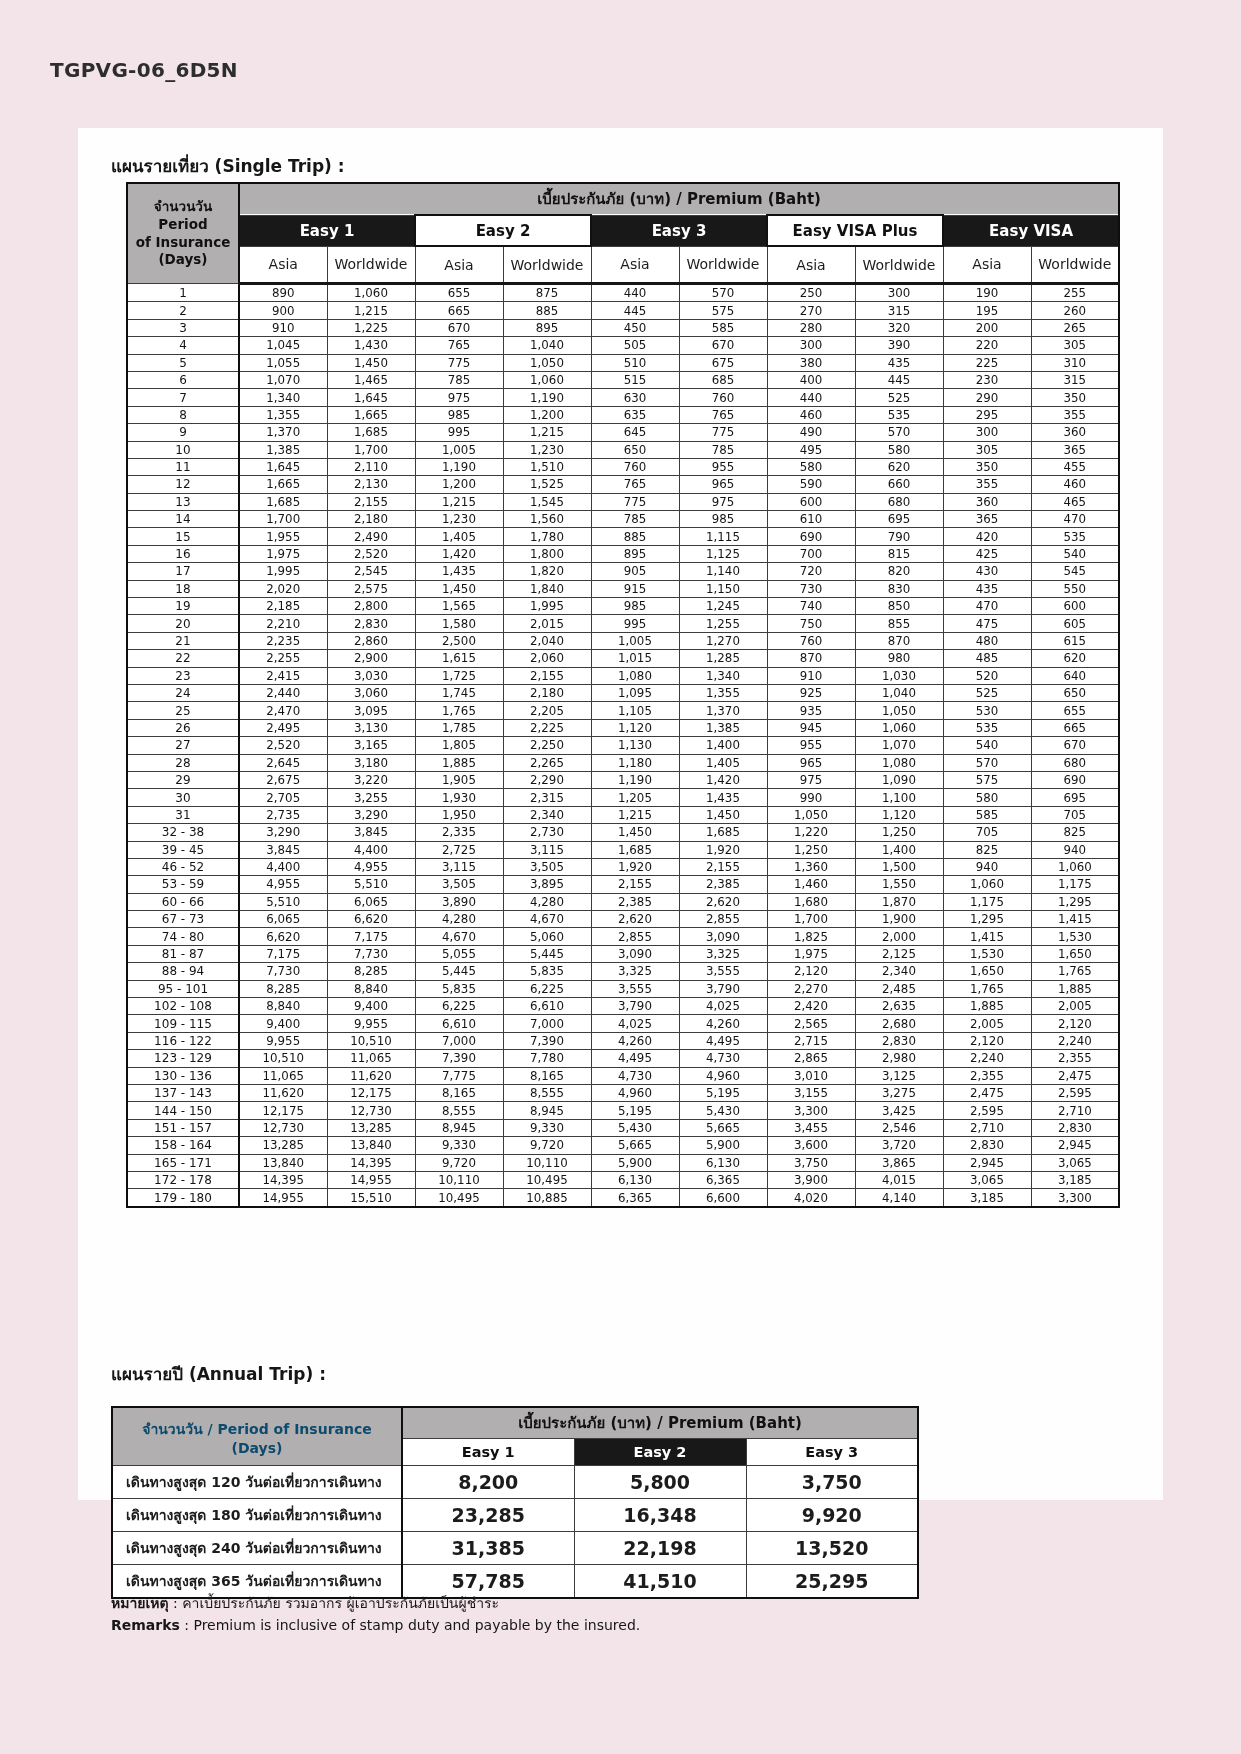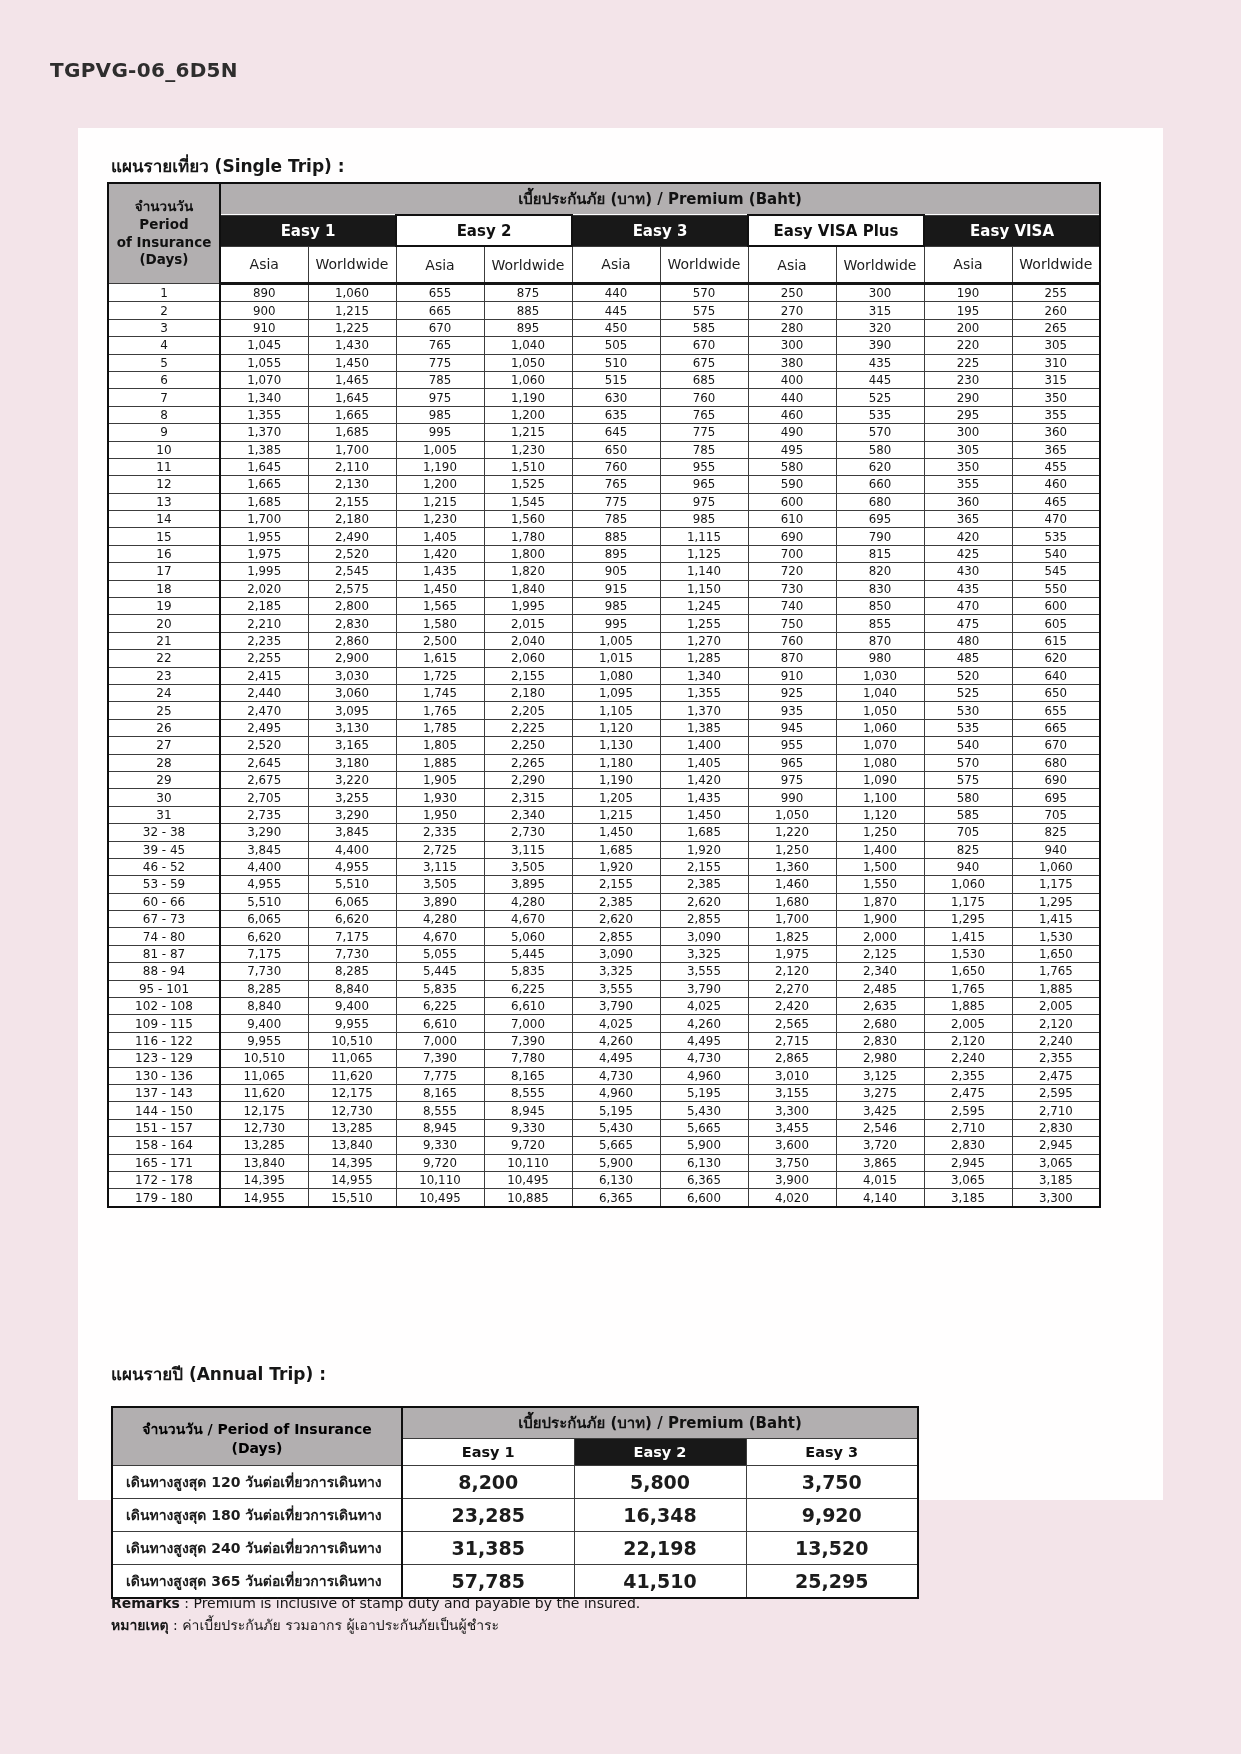--- a/index.html
+++ b/index.html
@@ -23,40 +23,40 @@
   .heading {
     position:absolute; left:33px;
     font-weight:bold; font-size:17px; color:#161616;
   }
   .heading.single { top:24px; }
   .heading.annual { top:1232px; }
 
   table { border-collapse:collapse; table-layout:fixed; background:#fff; }
   th, td { border:1px solid #3c3c3c; text-align:center; vertical-align:middle; padding:0; overflow:hidden; }
 
-  .single-table { position:absolute; left:29px; top:54px; width:992px; border:2px solid #0e0e0e; }
+  .single-table { position:absolute; left:48px; top:54px; width:992px; border:2px solid #0e0e0e; }
   .annual-table { position:absolute; left:33px; top:1278px; width:806px; border:2px solid #0e0e0e; }
 
   .band { background:#b2afb0; font-size:15px; font-weight:bold; height:30px; color:#111; }
   .days-head {
     background:#b2afb0; font-size:13.5px; font-weight:bold;
     line-height:1.32; color:#111; border-right:2px solid #0e0e0e;
   }
   .plan { height:29px; font-size:15px; font-weight:bold; }
   .plan.dark  { background:#181818; color:#ffffff; }
   .plan.light { background:#ffffff; color:#101010; border:2px solid #111; }
   .region-row th {
     height:35px; font-size:14px; font-weight:normal;
     background:#fff; border-bottom:3px solid #151515;
   }
   .single-table tbody td { height:16.4px; font-size:11.8px; color:#141414; }
   .single-table tbody td.day { font-size:12px; border-right:2px solid #0e0e0e; }
 
   .annual-days-head {
-    background:#b2afb0; font-weight:bold; font-size:14px; color:#000000;
+    background:#b2afb0; font-weight:bold; font-size:14px; color:#0c4a6e;
     border-right:2px solid #0e0e0e; padding:4px 12px;
   }
   .annual-plan { height:26px; font-size:14.5px; font-weight:bold; }
   .annual-plan.dark  { background:#181818; color:#fff; }
   .annual-plan.light { background:#fff; color:#101010; }
   .annual-table tbody td { height:32px; }
   .annual-table tbody td.label {
     text-align:left; padding-left:13px; font-weight:bold; font-size:14px;
     border-right:2px solid #0e0e0e;
     margin-left:31px;
@@ -854,17 +854,17 @@
         <tr>
           <td class="label">เดินทางสูงสุด  365 วันต่อเที่ยวการเดินทาง</td>
           <td class="val">57,785</td>
           <td class="val">41,510</td>
           <td class="val">25,295</td>
         </tr>
       </tbody>
   </table>
 
   <div class="remarks">
+    <div class="remark-line"><span class="bold">หมายเหตุ</span><span> : ค่าเบี้ยประกันภัย รวมอากร ผู้เอาประกันภัยเป็นผู้ชำระ</span></div>
     <div class="remark-line"><span class="bold">Remarks</span><span> : Premium is inclusive of stamp duty and payable by the insured.</span></div>
-    <div class="remark-line"><span class="bold">หมายเหตุ</span><span> : ค่าเบี้ยประกันภัย รวมอากร ผู้เอาประกันภัยเป็นผู้ชำระ</span></div>
   </div>
 
 </div>
 
 </body></html>

